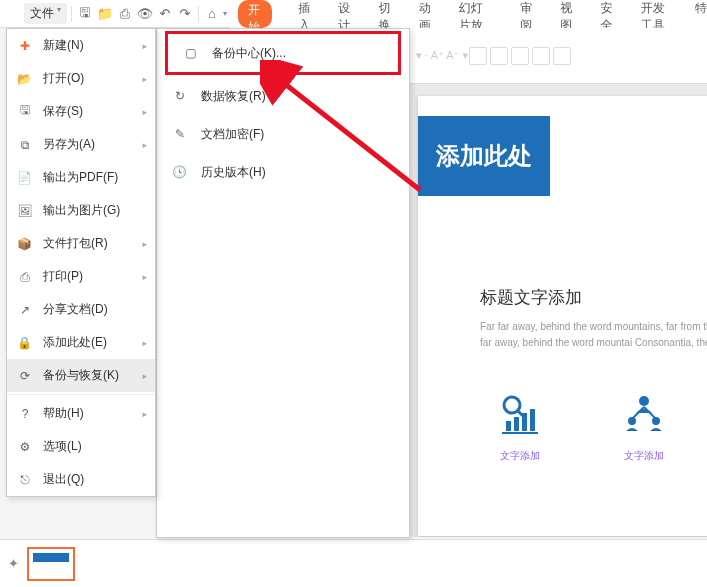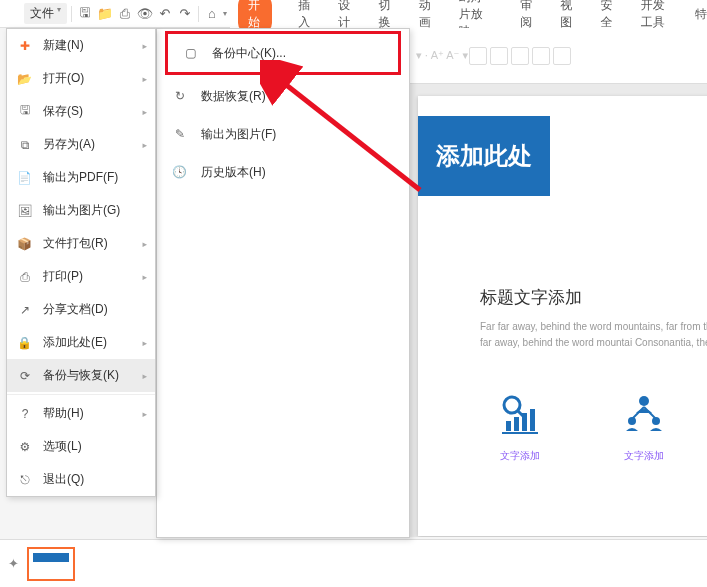--- a/index.html
+++ b/index.html
@@ -71,21 +71,21 @@
   <div class="tb-icon">📁</div>
   <div class="tb-icon">⎙</div>
   <div class="tb-icon">👁</div>
   <div class="tb-icon">↶</div>
   <div class="tb-icon">↷</div>
   <div class="tb-sep"></div>
   <div class="tb-icon">⌂</div>
   <span class="caret">▾</span>
 </div>
 
-<div style="position:absolute;top:0;left:230px;right:0;height:28px;display:flex;align-items:center;gap:26px;font-size:12px;color:#555;background:#fff;padding-left:8px">
+<div style="position:absolute;top:0;left:230px;right:0;height:28px;display:flex;gap:26px;font-size:12px;color:#555;background:#fff;padding-left:8px">
   <span class="tab-pill">开始</span>
   <span class="tab-item">插入</span>
   <span class="tab-item">设计</span>
   <span class="tab-item">切换</span>
   <span class="tab-item">动画</span>
   <span class="tab-item">幻灯片放映</span>
   <span class="tab-item">审阅</span>
   <span class="tab-item">视图</span>
   <span class="tab-item">安全</span>
   <span class="tab-item">开发工具</span>
@@ -178,21 +178,21 @@
       <span class="sm-icon">▢</span>
       <span>备份中心(K)...</span>
     </div>
   </div>
   <div class="sm-item">
     <span class="sm-icon">↻</span>
     <span>数据恢复(R)</span>
   </div>
   <div class="sm-item">
     <span class="sm-icon">✎</span>
-    <span>输出为图片(F)</span>
+    <span>文档加密(F)</span>
   </div>
   <div class="sm-item">
     <span class="sm-icon">🕓</span>
     <span>历史版本(H)</span>
   </div>
 </div>
 
 <svg class="red-arrow" width="170" height="140">
   <defs>
       <marker id="ah" markerWidth="12" markerHeight="12" refX="2" refY="5" orient="auto">

